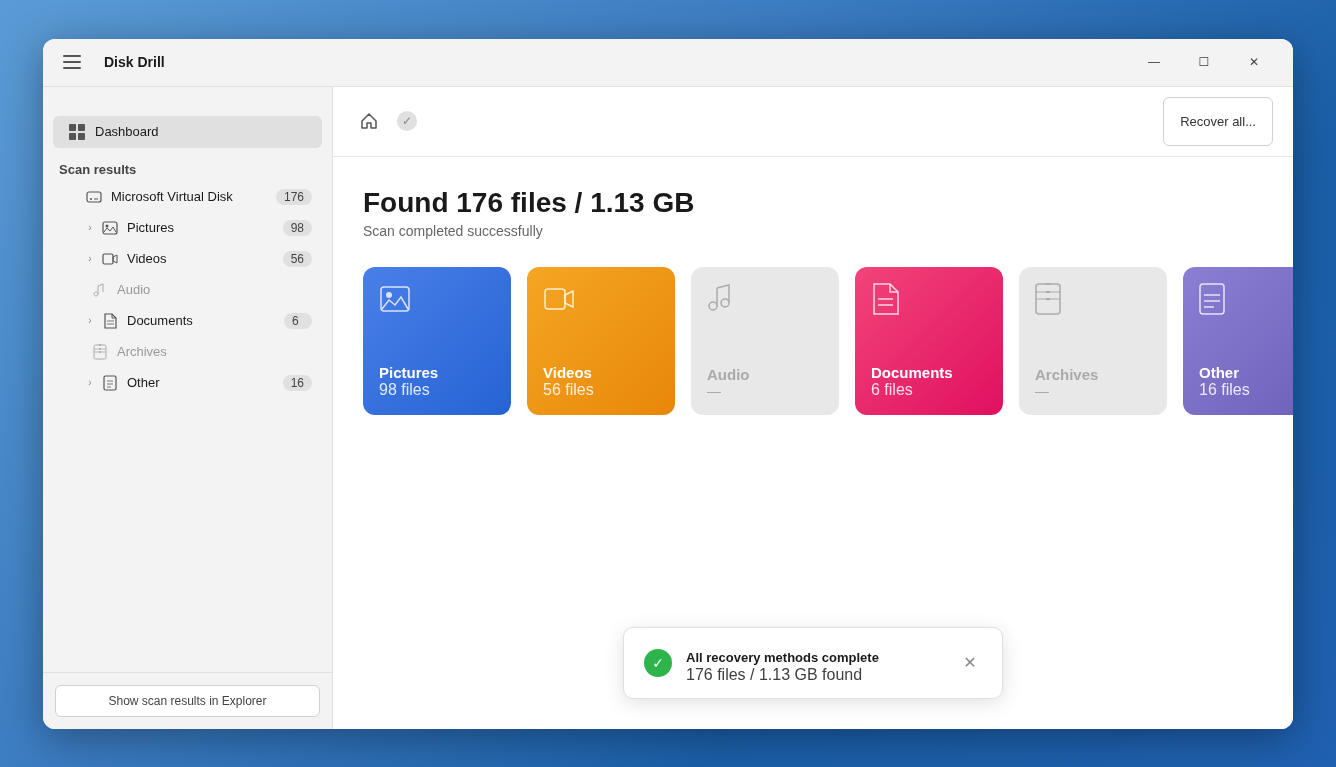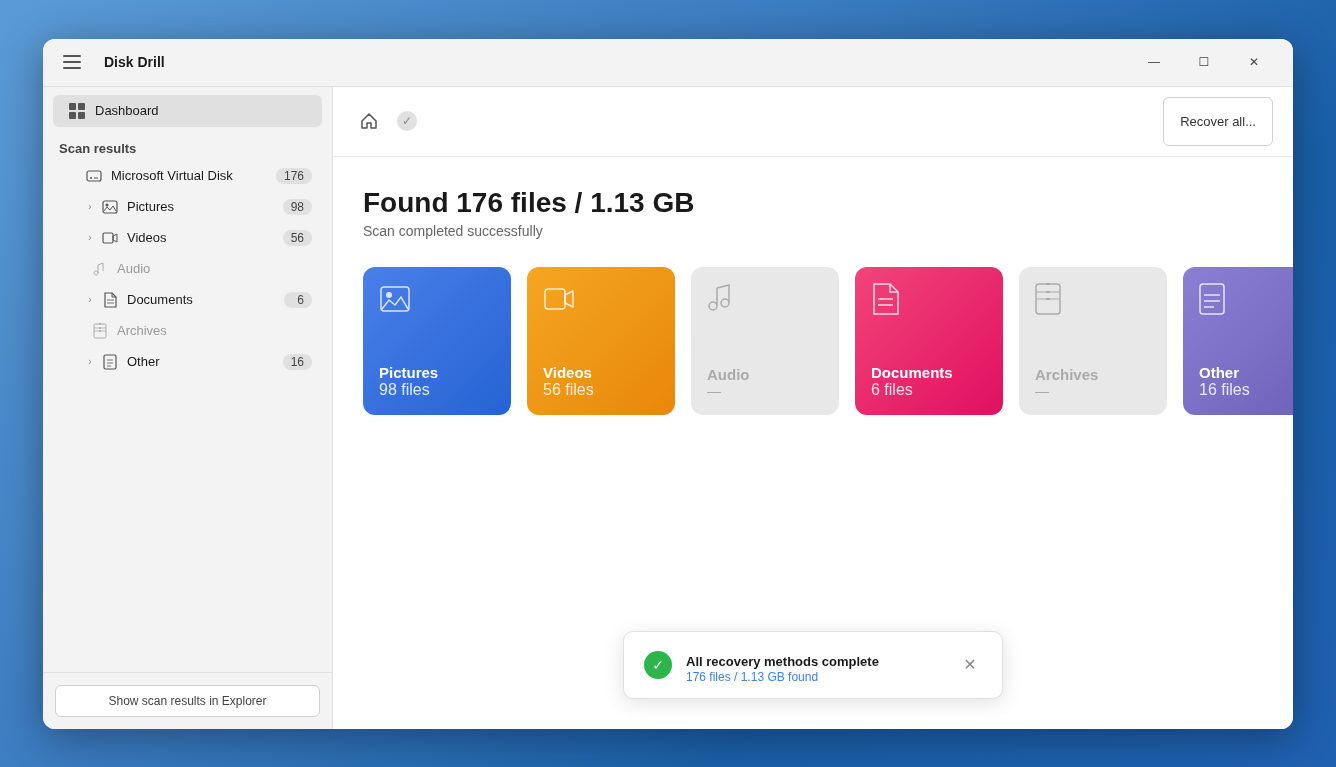--- a/index.html
+++ b/index.html
@@ -91,21 +91,21 @@
       width: 290px;
       background: #f3f3f3;
       border-right: 1px solid #e0e0e0;
       display: flex;
       flex-direction: column;
       flex-shrink: 0;
     }
     .sidebar-content {
       flex: 1;
       overflow-y: auto;
-      padding: 4px 0;
+      padding: 25px 0;
     }
     .dashboard-item {
       display: flex;
       align-items: center;
       gap: 10px;
       padding: 8px 16px;
       background: #e0e0e0;
       border-radius: 6px;
       margin: 4px 10px;
       cursor: pointer;
@@ -172,21 +172,21 @@
       color: #1a1a1a;
     }
     .item-label.muted { color: #999; }
     .item-count {
       background: #e0e0e0;
       border-radius: 10px;
       padding: 1px 8px;
       font-size: 12px;
       color: #444;
       min-width: 28px;
-      text-align: right;
+      text-align: left;
     }
 
     .sidebar-footer {
       padding: 12px;
       border-top: 1px solid #e0e0e0;
     }
     .show-explorer-btn {
       width: 100%;
       padding: 8px;
       background: white;
@@ -360,22 +360,22 @@
       font-size: 14px;
       flex-shrink: 0;
     }
     .toast-text { flex: 1; margin-top: 8px; }
     .toast-title {
       font-size: 13px;
       font-weight: 600;
       color: #1a1a1a;
     }
     .toast-subtitle {
-      font-size: 12px;
-      color: #3b82f6;
+      font-size: 16px;
+      color: #404040;
       margin-top: 1px;
     }
     .toast-close {
       cursor: pointer;
       color: #888;
       font-size: 16px;
       width: 24px;
       height: 24px;
       display: flex;
       align-items: center;

